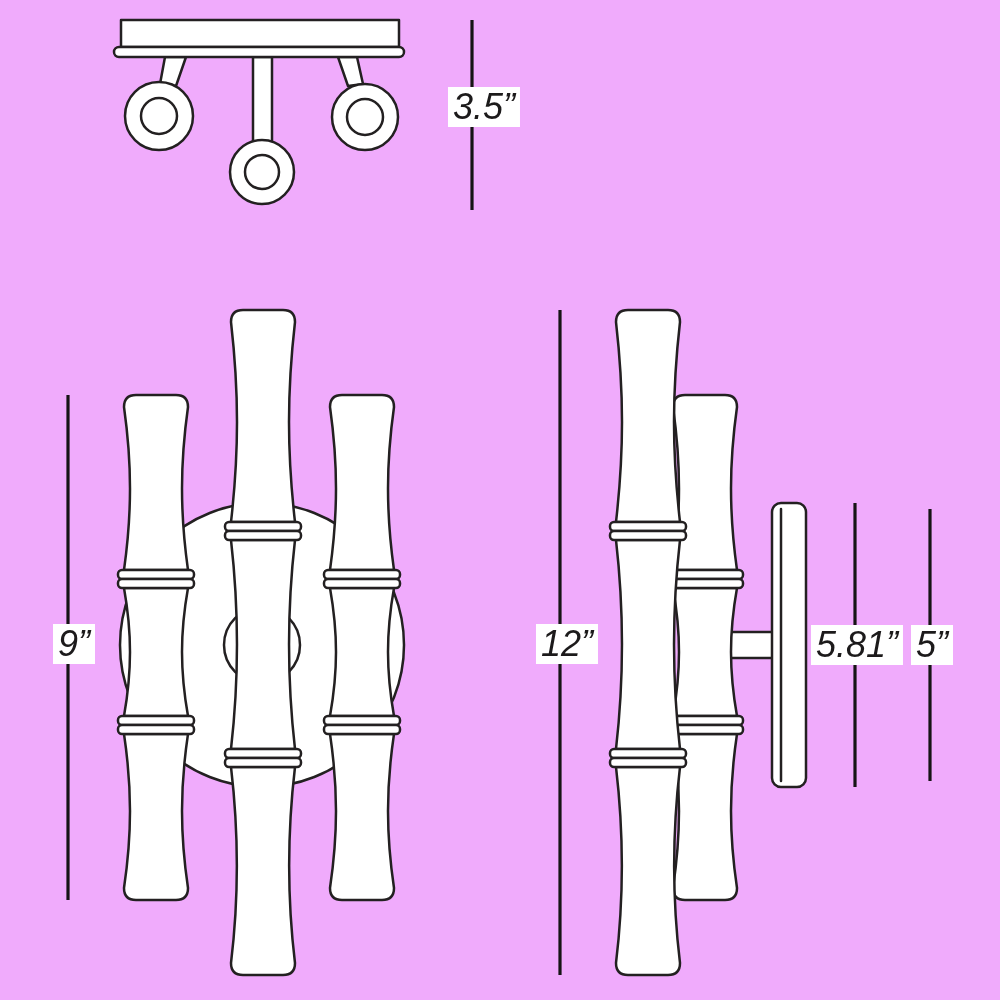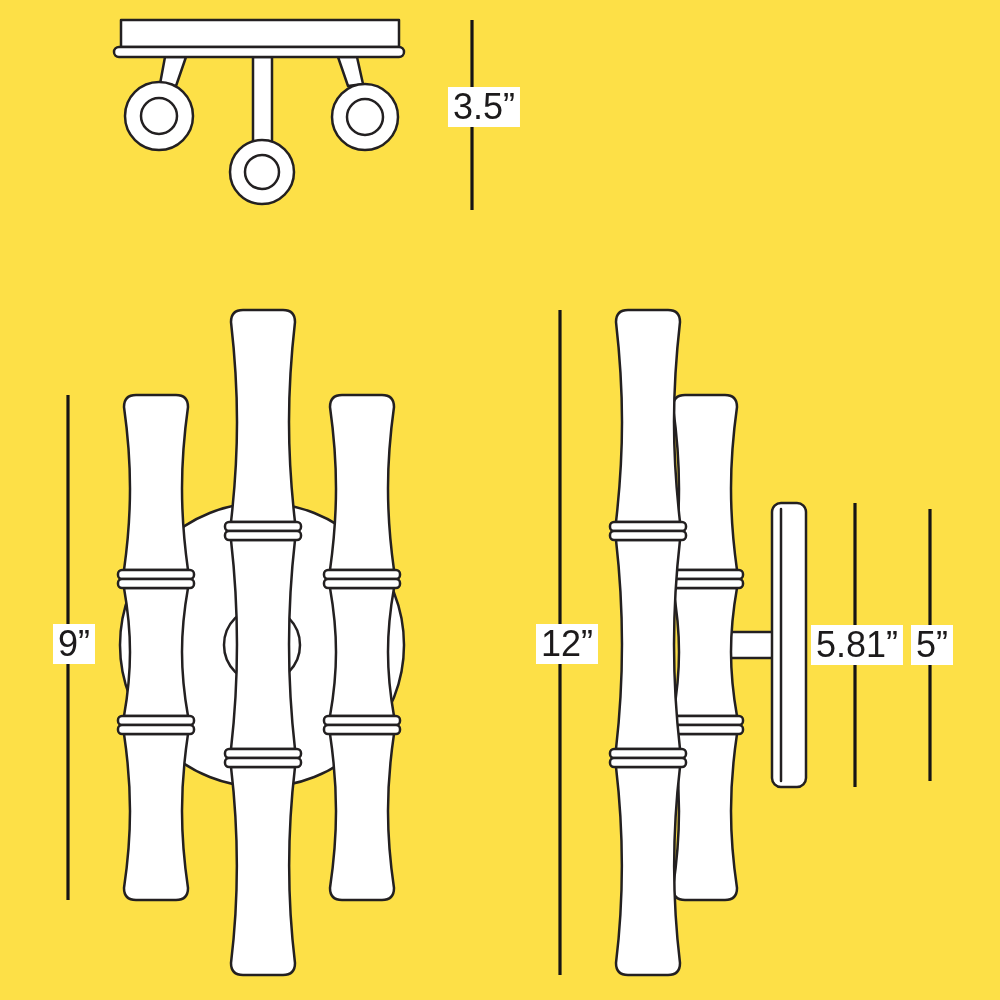--- a/index.html
+++ b/index.html
@@ -1,18 +1,18 @@
 <!DOCTYPE html>
 <html><head>
 <meta charset="utf-8">
 <style>
   * { margin:0; padding:0; box-sizing:border-box; }
   html,body { background:#ffffff; }
   body { font-family:"Liberation Sans", sans-serif; }
-  .canvas { position:relative; width:1000px; height:1000px; background:#fde047; overflow:hidden; }
+  .canvas { position:relative; width:1000px; height:1000px; background:#f0abfc; overflow:hidden;font-style:italic; }
   .canvas svg { position:absolute; left:0; top:0; }
   .sh { fill:#ffffff; stroke:#232021; stroke-width:2.5; stroke-linejoin:round; }
   .ln { fill:none; stroke:#232021; stroke-width:2.5; stroke-linecap:round; }
   .dim { stroke:#161415; stroke-width:3.2; }
   .dim-label {
     position:absolute; transform:translate(-50%,-50%);
     background:#ffffff; color:#1c1a1b; font-size:36px; line-height:1;
     padding:2px 5px; white-space:nowrap;
   }
 </style>

